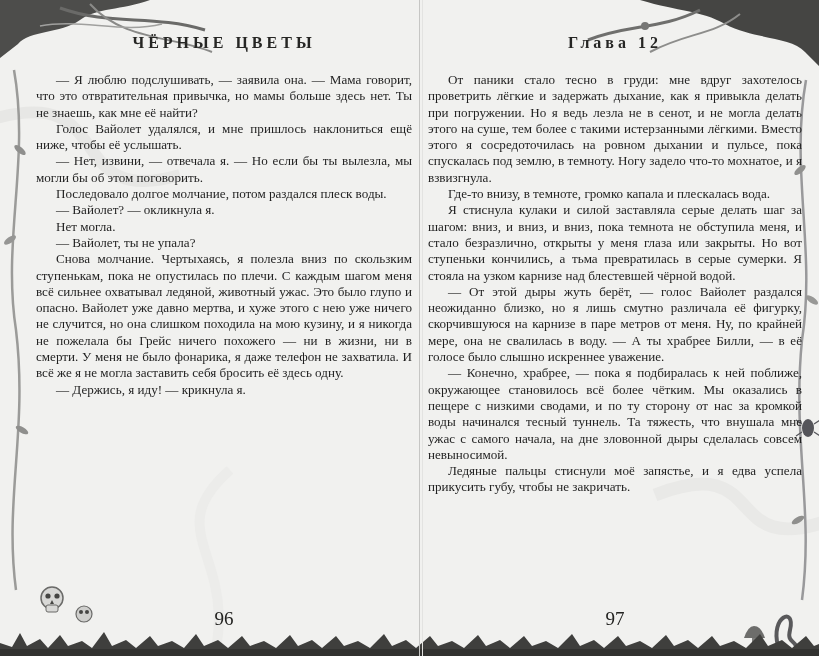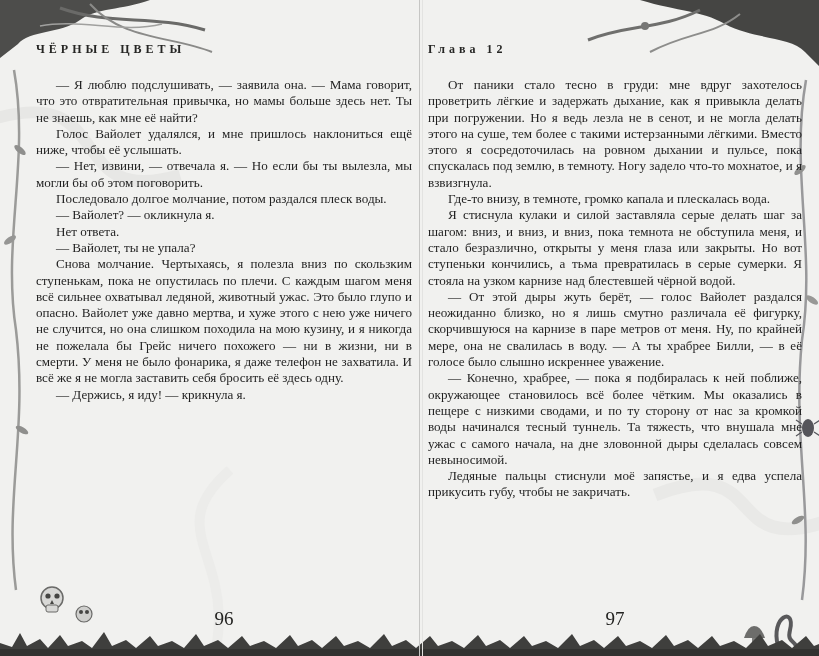--- a/index.html
+++ b/index.html
@@ -9,21 +9,21 @@
     font-family:"Liberation Serif","DejaVu Serif",serif;
     color:var(--ink,#1f1f1f);
   }
   .art{position:absolute;left:0;top:0;width:819px;height:656px;}
   .gutter{position:absolute;left:419px;top:0;width:1px;height:656px;background:#c6c6c4;}
   .gutter2{position:absolute;left:422px;top:0;width:1px;height:656px;background:#e3e3e1;}
   .page{position:absolute;top:22px;height:618px;}
   .page.left{left:36px;width:376px;}
   .page.right{left:428px;width:374px;}
   .running-head{
-    margin-top:20px;text-align:left;font-weight:700;font-size:12px;
+    margin-top:12px;text-align:center;font-weight:700;font-size:16px;
     letter-spacing:4px;color:#262624;white-space:nowrap;
   }
   .body-text{
     margin-top:20px;text-align:justify;font-size:13.1px;line-height:16.3px;
     color:var(--ink,#1f1f1f);
   }
   .body-text p{margin:0;text-indent:20px;}
   .page-number{
     position:absolute;left:0;right:0;bottom:10px;text-align:center;
     font-size:19px;color:#232321;
@@ -91,21 +91,21 @@
   <div class="gutter2"></div>
 
   <section class="page left">
     <header class="running-head">ЧЁРНЫЕ ЦВЕТЫ</header>
     <div class="body-text">
         <p>— Я люблю подслушивать, — заявила она. — Мама говорит, что это отвратительная привычка, но мамы больше здесь нет. Ты не знаешь, как мне её найти?</p>
         <p>Голос Вайолет удалялся, и мне пришлось наклониться ещё ниже, чтобы её услышать.</p>
         <p>— Нет, извини, — отвечала я. — Но если бы ты вылезла, мы могли бы об этом поговорить.</p>
         <p>Последовало долгое молчание, потом раздался плеск воды.</p>
         <p>— Вайолет? — окликнула я.</p>
-        <p>Нет ответа.</p>
+        <p>Нет могла.</p>
         <p>— Вайолет, ты не упала?</p>
         <p>Снова молчание. Чертыхаясь, я полезла вниз по скользким ступенькам, пока не опустилась по плечи. С каждым шагом меня всё сильнее охватывал ледяной, животный ужас. Это было глупо и опасно. Вайолет уже давно мертва, и хуже этого с нею уже ничего не случится, но она слишком походила на мою кузину, и я никогда не пожелала бы Грейс ничего похожего — ни в жизни, ни в смерти. У меня не было фонарика, я даже телефон не захватила. И всё же я не могла заставить себя бросить её здесь одну.</p>
         <p>— Держись, я иду! — крикнула я.</p>
       </div>
     <div class="page-number">96</div>
   </section>
 
   <section class="page right">
     <header class="running-head">Глава 12</header>
     <div class="body-text">

